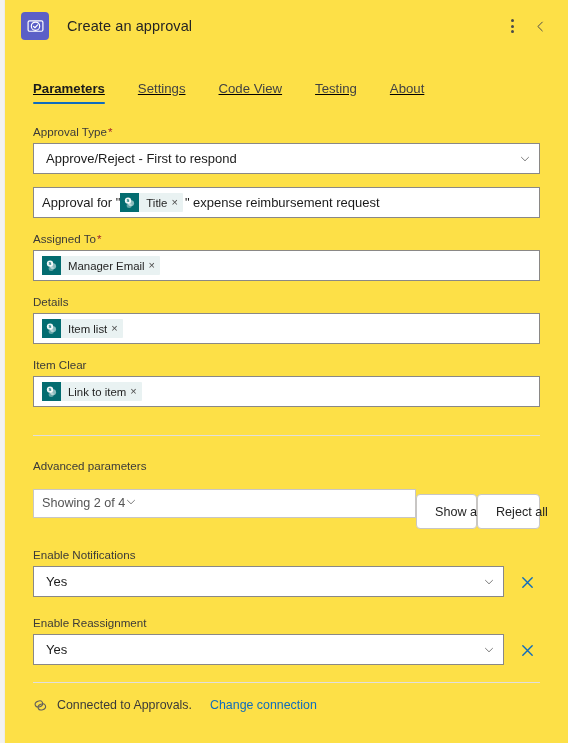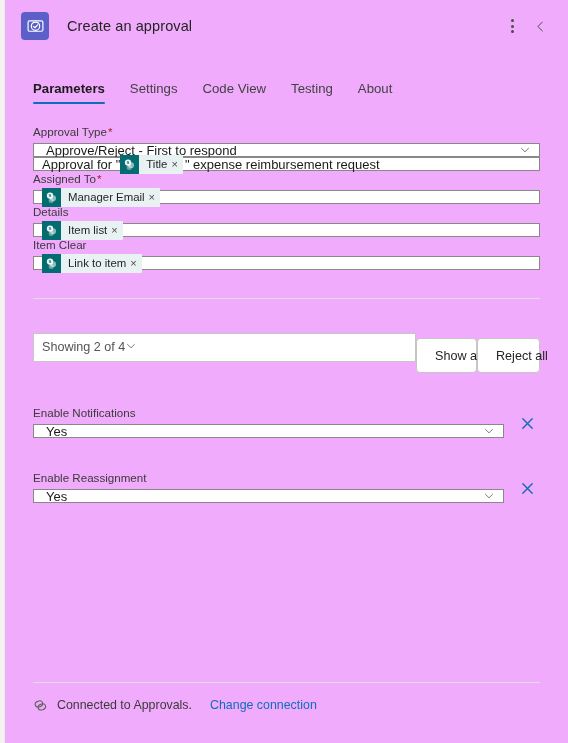--- a/index.html
+++ b/index.html
@@ -22,21 +22,21 @@
     width: 5px;
     height: 743px;
     background: #f3f2f1;
     border-right: 1px solid #edebe9;
     flex: 0 0 5px;
   }
   .panel {
     flex: 1 1 auto;
     position: relative;
     height: 743px;
-    background: #f0abfc;
+    background: #fde047;
     overflow: hidden;
   }
 
   
   .header {
     display: flex;
     align-items: center;
     height: 52px;
     padding: 0 14px 0 16px;
   }
@@ -64,24 +64,25 @@
     cursor: pointer;
     border-radius: 3px;
   }
   .dots { display: flex; flex-direction: column; align-items: center; gap: 2.5px; }
   .dots i { width: 3px; height: 3px; background: #4a4a4a; border-radius: 50%; display: block; }
 
   
   .tabs {
     display: flex;
     align-items: flex-end;
-    gap: 1px;
+    gap: 9px;
     padding: 0 0 0 28px;
     height: 38px;
     margin-top: 14px;
+    text-decoration: underline;
   }
   .tab {
     position: relative;
     font-size: 13.2px;
     color: #424242;
     padding: 0 12px 9px 12px;
     cursor: pointer;
     white-space: nowrap;
     line-height: 1;
   }
@@ -94,33 +95,33 @@
     height: 2.5px;
     background: #0f6cbd;
     border-radius: 2px;
   }
 
   
   .body {
     padding: 0 28px;
     margin-top: 20px;
   }
-  .field { }
+  .field { margin-bottom: 13px; }
   .field-label {
     font-size: 11.6px;
     color: #3b3a39;
     margin-bottom: 4px;
     line-height: 1.3;
     display: block;
   }
   .req { color: #a4262c; margin-left: 1px; }
 
   .control {
     position: relative;
-    height: 14px;
+    height: 31px;
     border: 1px solid #8a8886;
     background: #ffffff;
     display: flex;
     align-items: center;
     padding: 0 8px;
     font-size: 13px;
     color: #1b1b1b;
   }
   .control .chev {
     position: absolute;
@@ -194,21 +195,21 @@
     font-size: 12.6px;
     color: #242424;
     font-family: "Liberation Sans", sans-serif;
     padding: 0 18px;
     cursor: pointer;
     white-space: nowrap;
     margin-top: 17px;
   }
 
   
-  .param-row { display: flex; align-items: flex-end; gap: 10px; margin-top: 32px; }
+  .param-row { display: flex; align-items: flex-end; gap: 10px; margin-top: 18px; }
   .param-main { flex: 1 1 auto; }
   .param-main .control { border-color: #8a8886; }
   .remove-x {
     flex: 0 0 26px;
     height: 29px;
     display: flex; align-items: center; justify-content: center;
     color: #0f6cbd;
     cursor: pointer;
     font-size: 17px;
     line-height: 1;
@@ -362,20 +363,21 @@
             <span class="tk-label">Link to item</span>
             <span class="tk-x">×</span>
           </span>
         </div>
       </div>
 
 
       <div class="divider"></div>
 
       <div class="adv-wrap">
+        <label class="field-label">Advanced parameters</label>
         <div class="adv-row">
           <div class="adv-select">
             <span>Showing 2 of 4</span>
             <span class="chev">
               <svg width="12" height="12" viewBox="0 0 16 16" fill="none" aria-hidden="true">
                   <path d="M3.3 5.8L8 10.4l4.7-4.6" stroke="#616161" stroke-width="1.1" stroke-linecap="round" stroke-linejoin="round"></path>
                 </svg>
             </span>
           </div>
           <button class="btn">Show all</button>

